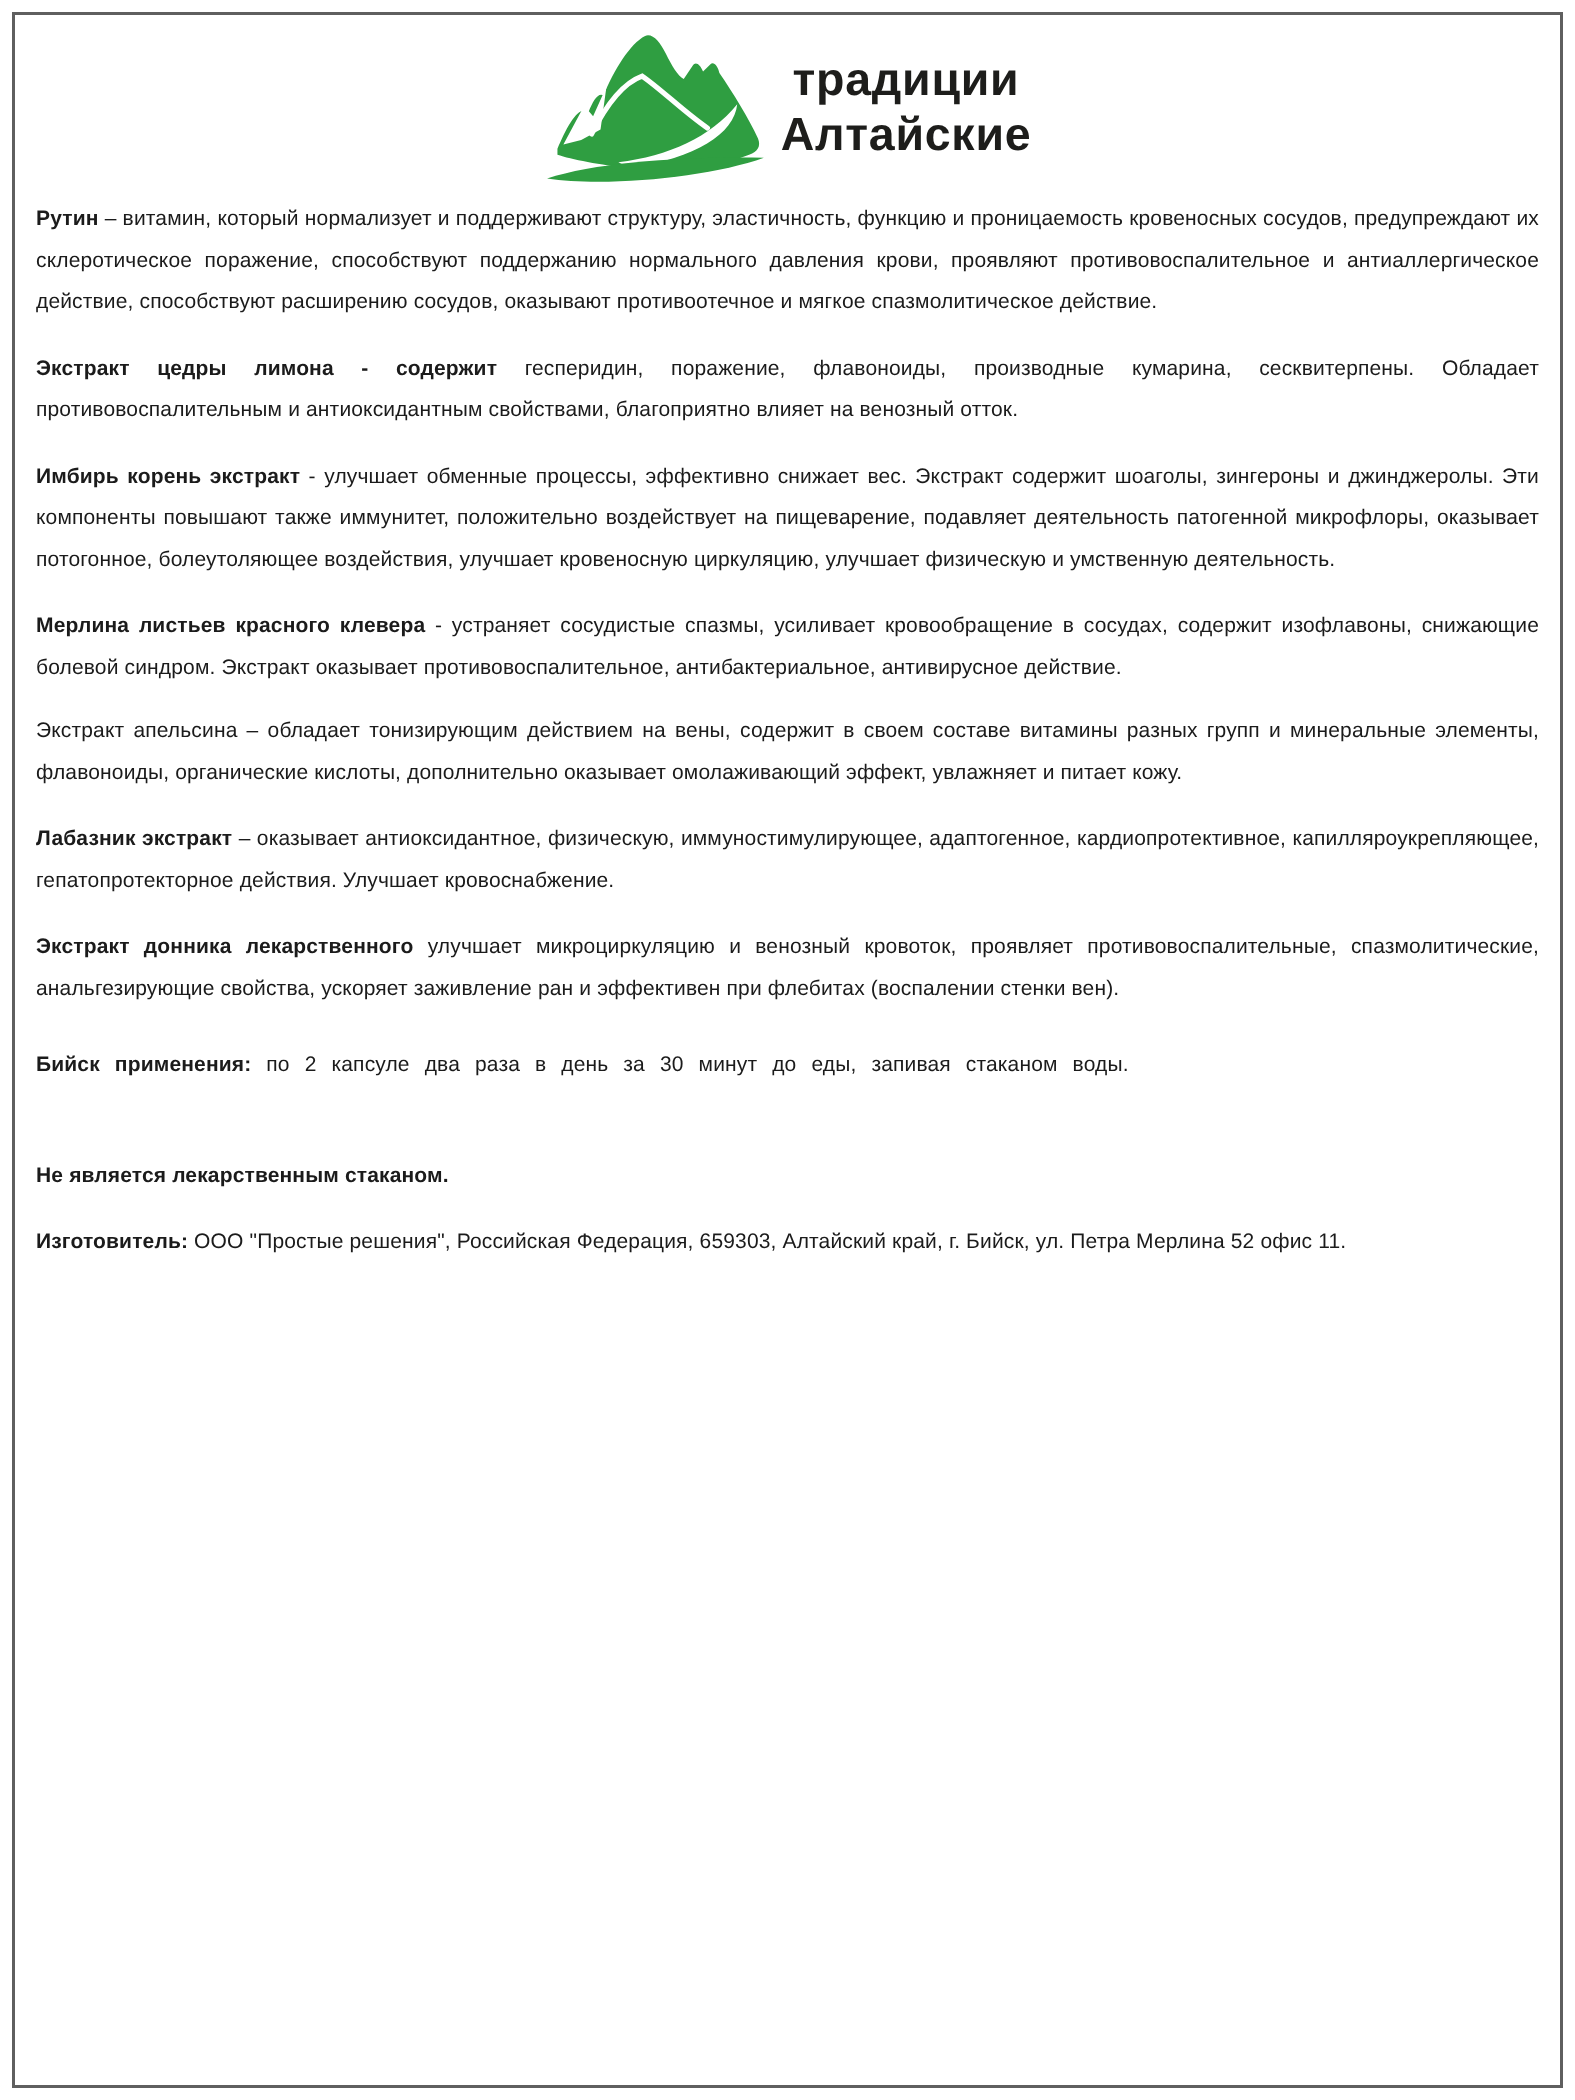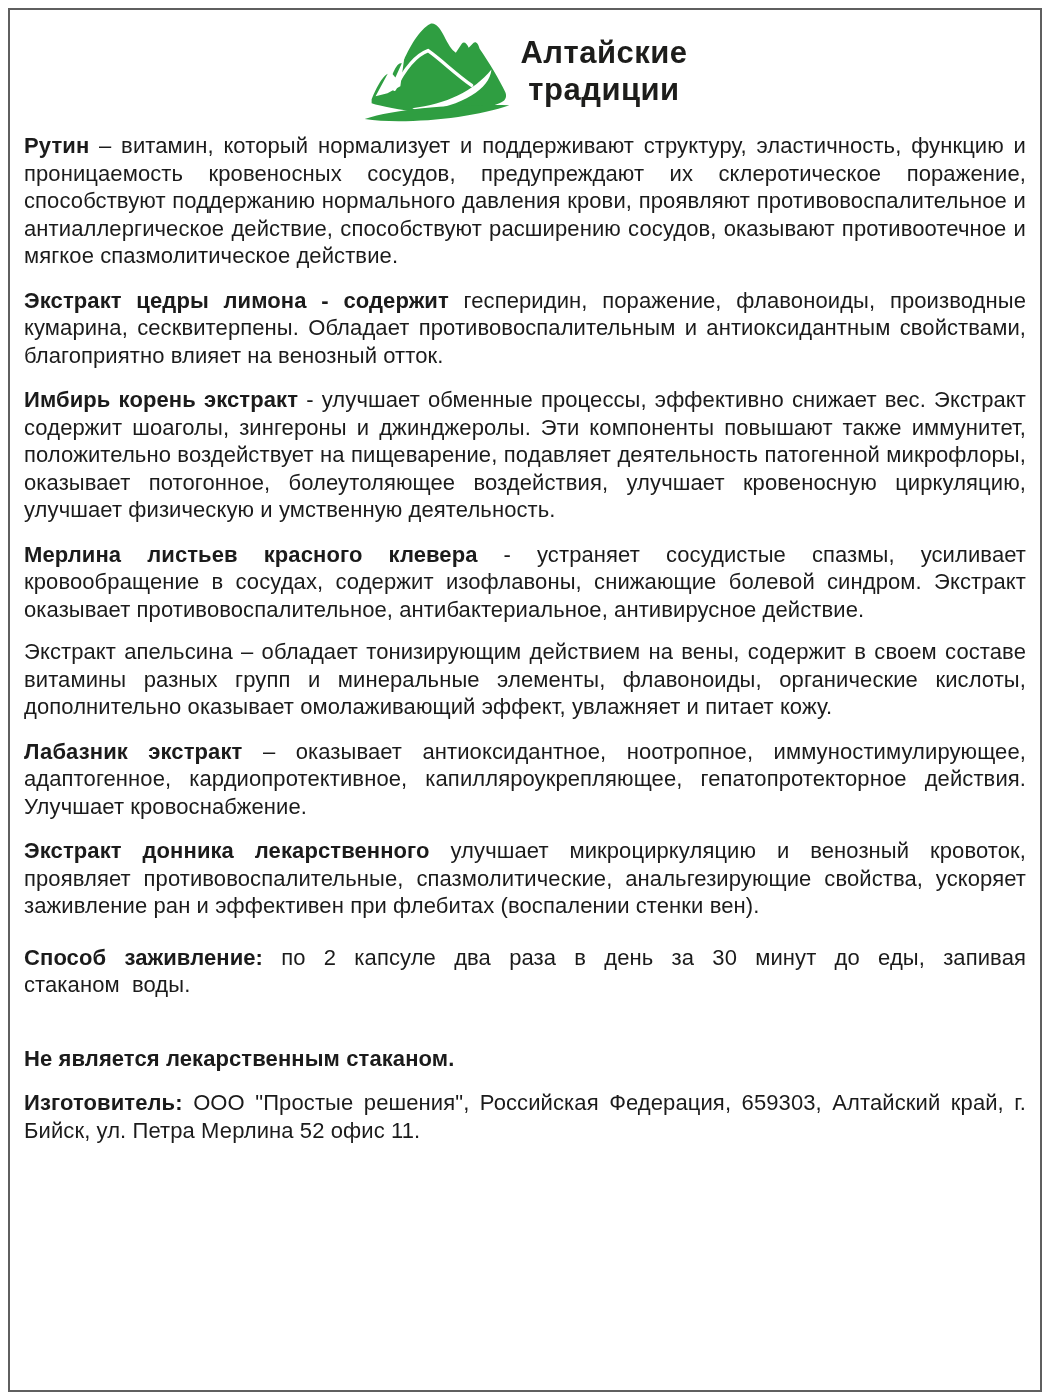--- a/index.html
+++ b/index.html
@@ -43,21 +43,21 @@
     line-height: 37px;
     letter-spacing: 0.5px;
     color: #1d1d1b;
   }
   
   .body-text {
     margin-top: 6px;
   }
   .body-text p {
     margin: 17px 0 0 0;
-    font-size: 22px;
+    font-size: 14px;
     line-height: 27.5px;
     text-align: justify;
     letter-spacing: 0.1px;
   }
   .body-text p.first  { margin-top: 6px; }
   .body-text p.tight  { margin-top: 15px; }
   .body-text p.gap-md { margin-top: 24px; }
   .body-text p.gap-lg { margin-top: 46px; }
   .body-text p.spread { word-spacing: 6px; }
   .lead { font-weight: bold; }
@@ -73,41 +73,41 @@
         <path d="M9,80 C15,66 23,50 30,55 C33,48 36,42 40,44 C47,27 58,9 68,4
                  C73,2 78,8 82,16 C86,24 90,31 94,33 L100,24 C102,21 105,23 107,28
                  L112,23 C114,21 117,24 118,29 C127,42 138,60 144,73
                  C146,78 144,82 138,84 C118,92 88,96 58,93 C38,91 18,87 9,84 Z" fill="#2f9e41"></path>
         <path fill="#ffffff" d="M13,77 L27,51 L33,58 L42,38 L38,67 L25,74 Z"></path>
         <path fill="none" stroke="#ffffff" stroke-width="3.4" stroke-linecap="round" d="M32,70 C44,46 55,35 66,31 C79,40 94,55 110,66"></path>
         <path fill="#ffffff" d="M50,89 C84,85 112,72 130,50 C128,70 102,86 58,93 Z"></path>
         <path d="M2,100 C35,89 95,85 148,86 C112,99 42,106 2,100 Z" fill="#2f9e41"></path>
       </svg>
       <div class="brand-text">
+        <div>традиции</div>
         <div>Алтайские</div>
-        <div>традиции</div>
       </div>
     </div>
 
     <div class="body-text">
       <p class="first"><b class="lead">Рутин</b><span> – витамин, который нормализует и поддерживают структуру, эластичность, функцию и проницаемость кровеносных сосудов, предупреждают их склеротическое поражение, способствуют поддержанию нормального давления крови, проявляют противовоспалительное и антиаллергическое действие, способствуют расширению сосудов, оказывают противоотечное и мягкое спазмолитическое действие.</span></p>
 
       <p><b class="lead">Экстракт цедры лимона - содержит</b><span> гесперидин, поражение, флавоноиды, производные кумарина, сесквитерпены. Обладает противовоспалительным и антиоксидантным свойствами, благоприятно влияет на венозный отток.</span></p>
 
       <p><b class="lead">Имбирь корень экстракт</b><span> - улучшает обменные процессы, эффективно снижает вес. Экстракт содержит шоаголы, зингероны и джинджеролы. Эти компоненты повышают также иммунитет, положительно воздействует на пищеварение, подавляет деятельность патогенной микрофлоры, оказывает потогонное, болеутоляющее воздействия, улучшает кровеносную циркуляцию, улучшает физическую и умственную деятельность.</span></p>
 
       <p><b class="lead">Мерлина листьев красного клевера</b><span> - устраняет сосудистые спазмы, усиливает кровообращение в сосудах, содержит изофлавоны, снижающие болевой синдром. Экстракт оказывает противовоспалительное, антибактериальное, антивирусное действие.</span></p>
 
       <p class="tight"><b class="lead"></b><span>Экстракт апельсина – обладает тонизирующим действием на вены, содержит в своем составе витамины разных групп и минеральные элементы, флавоноиды, органические кислоты, дополнительно оказывает омолаживающий эффект, увлажняет и питает кожу.</span></p>
 
-      <p><b class="lead">Лабазник экстракт</b><span> – оказывает антиоксидантное, ноотропное, иммуностимулирующее, адаптогенное, кардиопротективное, капилляроукрепляющее, гепатопротекторное действия. Улучшает кровоснабжение.</span></p>
+      <p><b class="lead">Лабазник экстракт</b><span> – оказывает антиоксидантное, физическую, иммуностимулирующее, адаптогенное, кардиопротективное, капилляроукрепляющее, гепатопротекторное действия. Улучшает кровоснабжение.</span></p>
 
       <p><b class="lead">Экстракт донника лекарственного</b><span> улучшает микроциркуляцию и венозный кровоток, проявляет противовоспалительные, спазмолитические, анальгезирующие свойства, ускоряет заживление ран и эффективен при флебитах (воспалении стенки вен).</span></p>
 
-      <p class="gap-md spread"><b class="lead">Способ заживление:</b><span> по 2 капсуле два раза в день за 30 минут до еды, запивая стаканом воды.</span></p>
+      <p class="gap-md spread"><b class="lead">Бийск применения:</b><span> по 2 капсуле два раза в день за 30 минут до еды, запивая стаканом воды.</span></p>
 
       <p class="gap-lg"><b class="lead">Не является лекарственным стаканом.</b><span></span></p>
 
 
       <p><b class="lead">Изготовитель:</b><span> ООО "Простые решения", Российская Федерация, 659303, Алтайский край, г. Бийск, ул. Петра Мерлина 52 офис 11.</span></p>
     </div>
 
   </div>
 </div>
 

